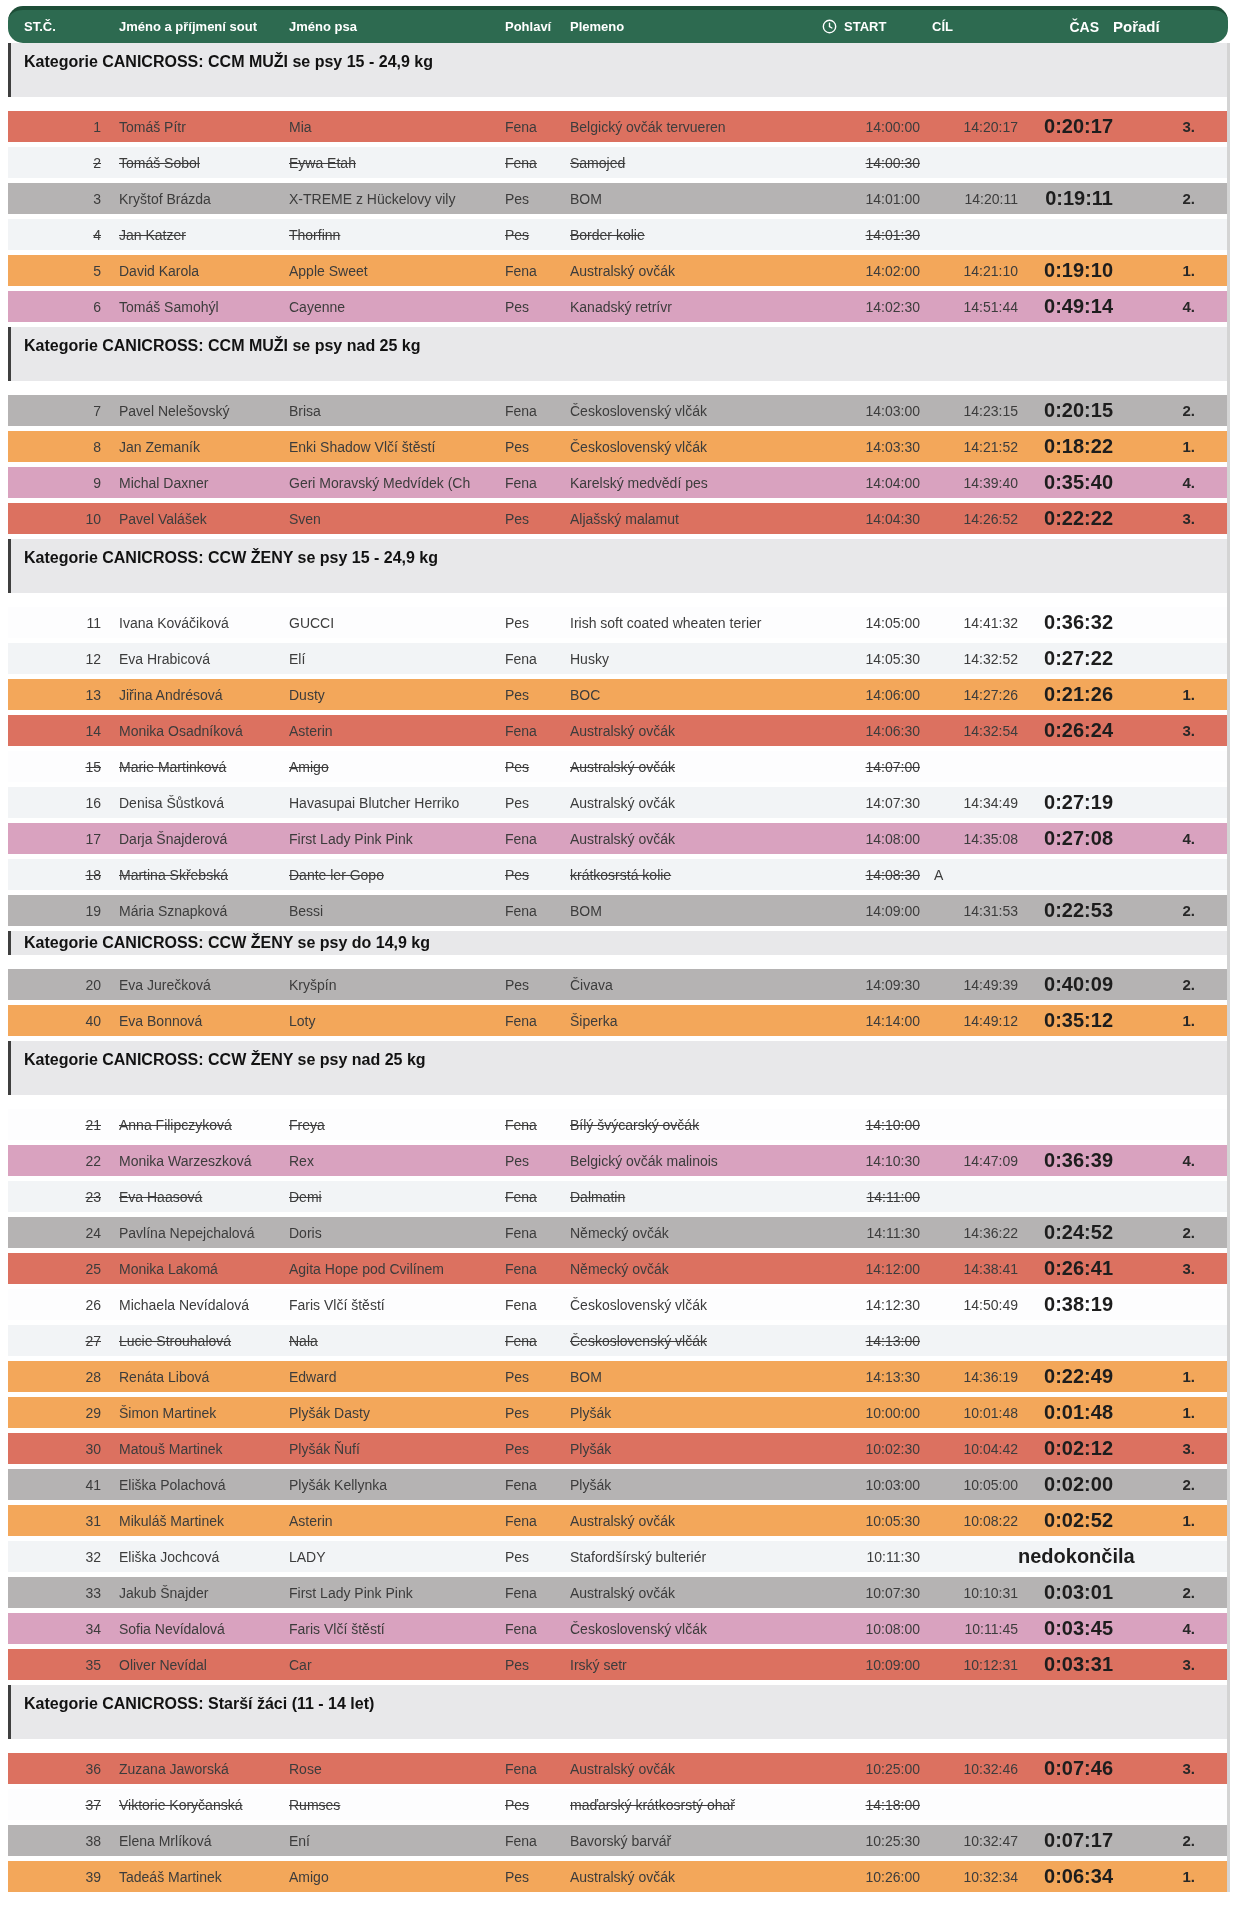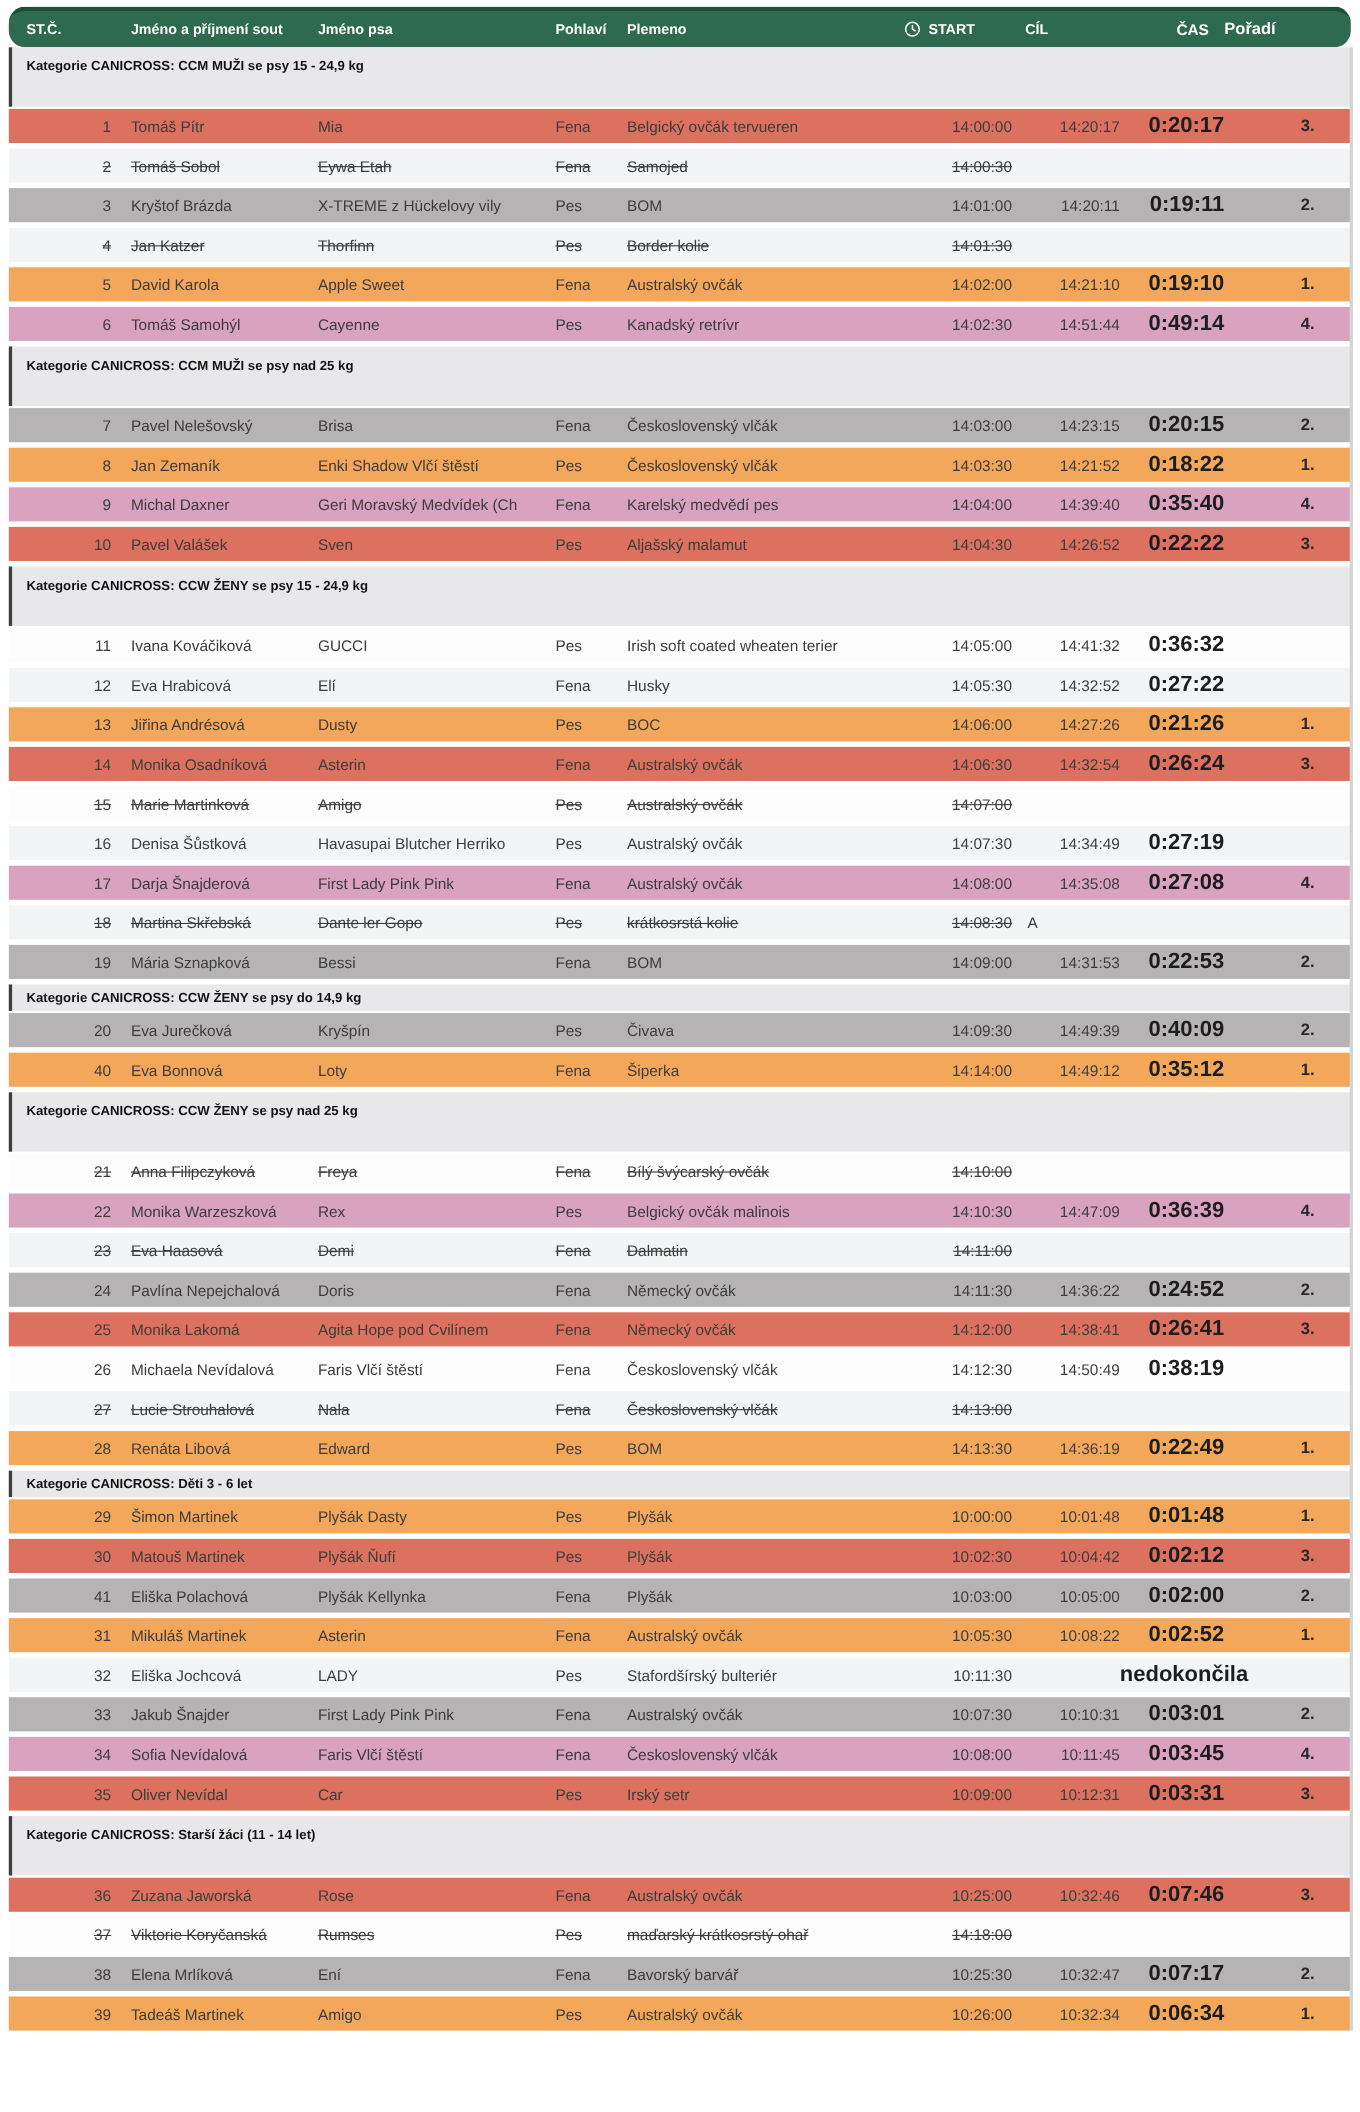--- a/index.html
+++ b/index.html
@@ -21,22 +21,22 @@
   .thead .hc{white-space:nowrap;}
   .h-num{padding-left:16px;}
   .h-name,.h-dog,.h-sex,.h-breed{padding-left:18px;}
   .h-start{display:flex;align-items:center;gap:7px;padding-left:0;}
   .h-fin{padding-left:12px;}
   .h-time{text-align:right;padding-right:14px;font-size:14px;}
   .h-rank{text-align:left;padding-right:14px;font-size:15px;}
   .clock{width:15px;height:15px;flex:0 0 auto;}
 
   .cat{
-    background:#e8e8ea;border-left:3px solid #3f3f3f;margin-bottom:2px;
-    font-weight:bold;font-size:12px;color:#121212;box-sizing:border-box;
+    background:#e8e8ea;border-left:3px solid #3f3f3f;margin-bottom:14px;
+    font-weight:bold;font-size:16px;color:#121212;box-sizing:border-box;
     padding-left:13px;white-space:nowrap;
   }
   .cat-tall{height:54px;padding-top:10px;}
   .cat-short{height:24px;display:flex;align-items:center;padding-top:0;}
 
   .row{
     height:31px;margin-bottom:5px;align-items:center;
     font-size:14px;color:#3c3c3c;
   }
   .bg-orange{background:#f3a75a;}
@@ -398,21 +398,20 @@
         <div class="cell c-num">28</div>
         <div class="cell c-name">Renáta Libová</div>
         <div class="cell c-dog">Edward</div>
         <div class="cell c-sex">Pes</div>
         <div class="cell c-breed">BOM</div>
         <div class="cell c-start">14:13:30</div>
         <div class="cell c-fin">14:36:19</div>
         <div class="cell c-time">0:22:49</div>
         <div class="cell c-rank">1.</div>
       </div>
-      <div class="cat cat-short">Kategorie CANICROSS: Děti 3 - 6 let</div>
       <div class="row grid-cols bg-orange">
         <div class="cell c-num">29</div>
         <div class="cell c-name">Šimon Martinek</div>
         <div class="cell c-dog">Plyšák Dasty</div>
         <div class="cell c-sex">Pes</div>
         <div class="cell c-breed">Plyšák</div>
         <div class="cell c-start">10:00:00</div>
         <div class="cell c-fin">10:01:48</div>
         <div class="cell c-time">0:01:48</div>
         <div class="cell c-rank">1.</div>

